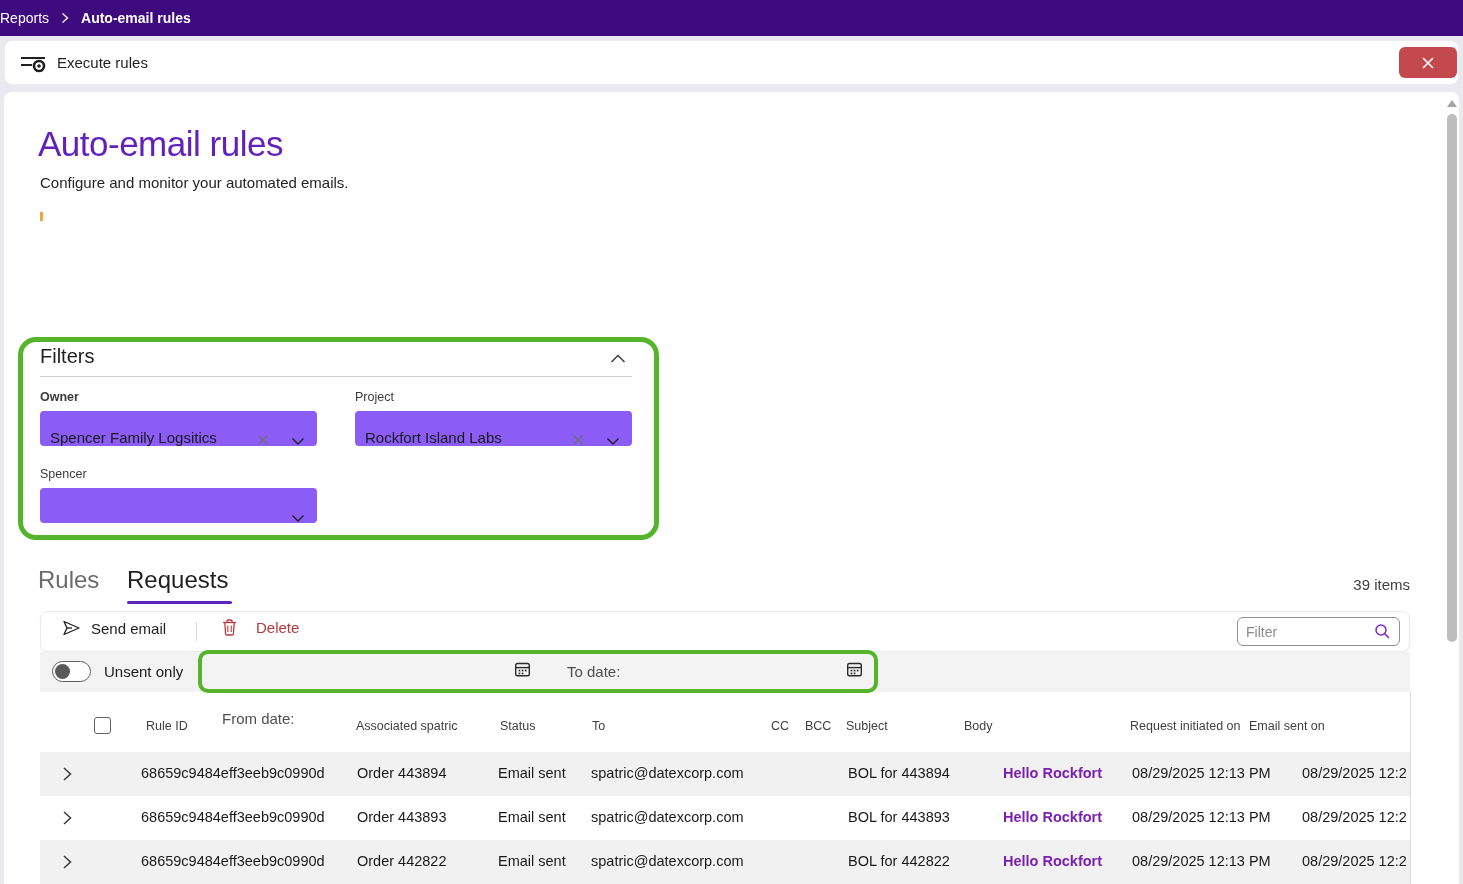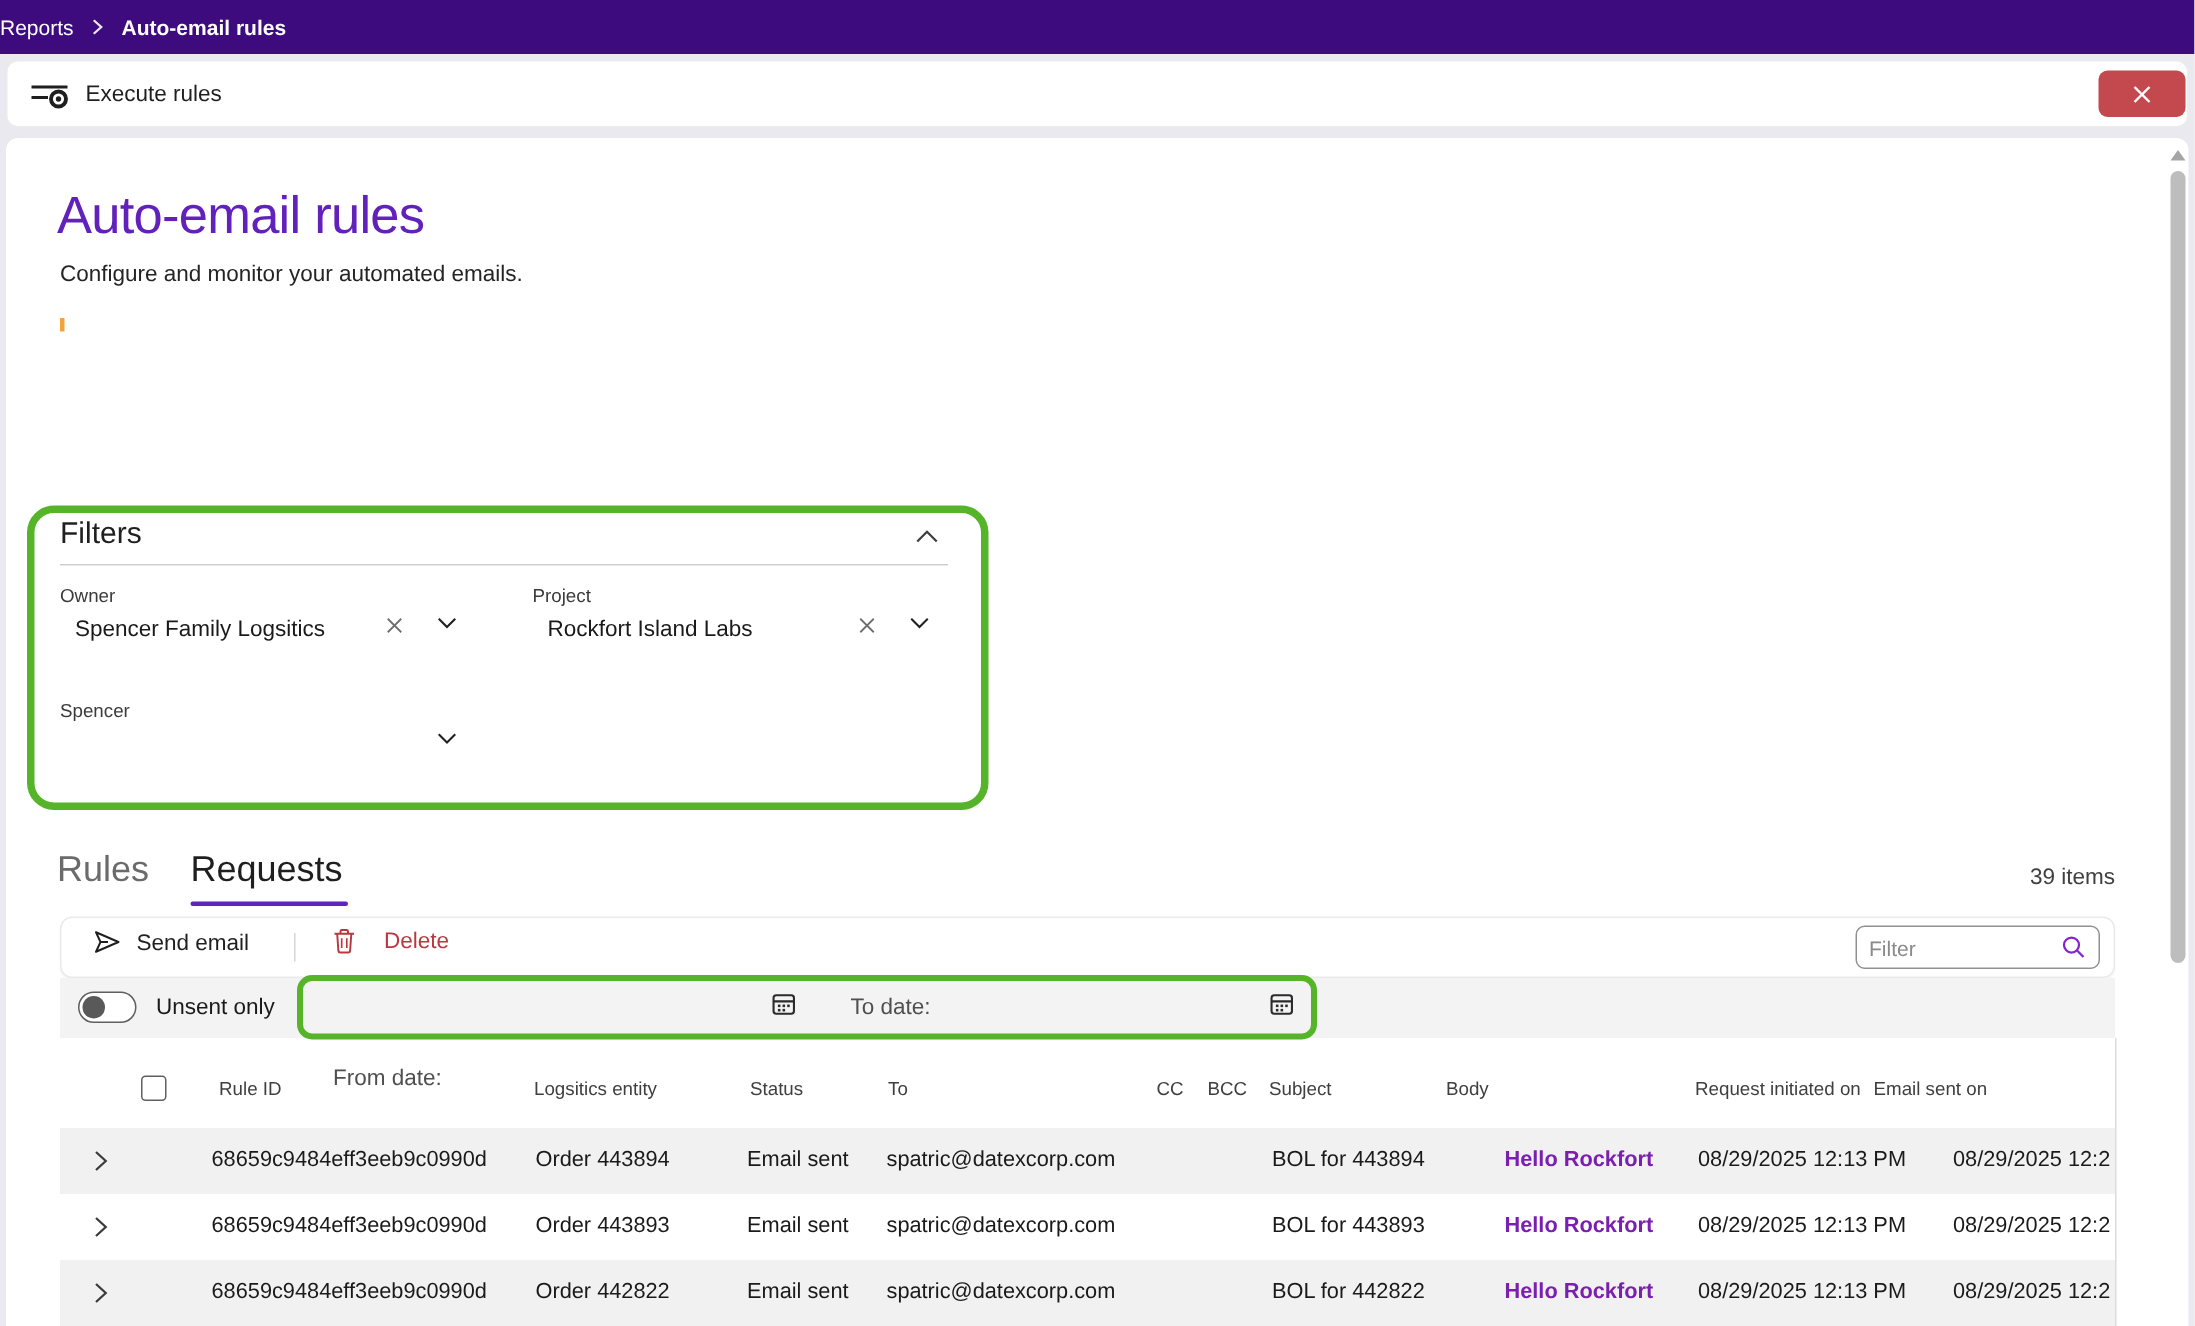--- a/index.html
+++ b/index.html
@@ -41,22 +41,22 @@
   .page-subtitle { position:absolute; left:40px; top:174px; font-size:15px; color:#242424; }
   .orange-tick { position:absolute; left:40px; top:212px; width:3px; height:9px; background:#F2A33C; }
 
   
   .filters-card { position:absolute; left:18px; top:337px; width:641px; height:203px;
                   border:5px solid var(--annotation-green,#55B42A); border-radius:18px; background:#fff; }
   .filters-title { position:absolute; left:40px; top:345px; font-size:20px; color:#1F1F1F; }
   .filters-collapse { position:absolute; left:610px; top:350px; cursor:pointer; }
   .filters-divider { position:absolute; left:40px; top:376px; width:592px; height:1px; background:#CFCFCF; }
   .field-label { position:absolute; font-size:12.5px; color:#3B3B3B; }
-  .select { position:absolute; width:277px; height:35px; background:#ffffff; border-radius:4px;
-            display:flex; align-items:flex-start; padding:0 12px 0 10px; cursor:pointer; }
+  .select { position:absolute; width:277px; height:35px; background:#8b5cf6; border-radius:4px;
+            display:flex; align-items:flex-end; padding:0 12px 0 10px; cursor:pointer; }
   .select .val { font-size:15px; color:#1A1A1A; flex:1 1 auto; white-space:nowrap; overflow:hidden; }
   .select .clear { margin-right:22px; display:flex; cursor:pointer; }
   .select .dd { display:flex; cursor:pointer; }
 
   
   .tab { position:absolute; top:566px; font-size:24px; cursor:pointer; }
   .tab.rules { left:38px; color:#6B6B6B; }
   .tab.requests { left:127px; color:#1F1F1F; }
   .tab-underline { position:absolute; left:127px; top:601px; width:105px; height:3px;
                    background:var(--accent-purple,#5F23BE); border-radius:2px; }
@@ -151,21 +151,21 @@
 
   <section class="filters-card"></section>
   <div class="filters-title">Filters</div>
   <span class="filters-collapse">
     <svg width="16" height="10" viewBox="0 0 16 10">
       <polyline points="1.5,8 8,1.5 14.5,8" fill="none" stroke="#3F3F3F" stroke-width="1.5"></polyline>
     </svg>
   </span>
   <div class="filters-divider"></div>
 
-  <label class="field-label" style="left:40px; top:390px;">Owner</label>
+  <label class="field-label" style="left:40px; top:390px;font-weight:bold;">Owner</label>
   <div class="select" style="left:40px; top:411px;">
     <span class="val">Spencer Family Logsitics</span>
     <span class="clear">
       <svg width="12" height="12" viewBox="0 0 12 12">
         <line x1="1.5" y1="1.5" x2="10.5" y2="10.5" stroke="#6E6E6E" stroke-width="1.2"></line>
         <line x1="10.5" y1="1.5" x2="1.5" y2="10.5" stroke="#6E6E6E" stroke-width="1.2"></line>
       </svg>
     </span>
     <span class="dd">
       <svg width="14" height="9" viewBox="0 0 14 9">
@@ -258,21 +258,21 @@
       <rect x="4.6" y="8.7" width="1.7" height="1.7" fill="#2B2B2B"></rect>
         <rect x="7.7" y="8.7" width="1.7" height="1.7" fill="#2B2B2B"></rect>
         <rect x="10.8" y="8.7" width="1.7" height="1.7" fill="#2B2B2B"></rect>
       <rect x="4.6" y="11.6" width="1.7" height="1.7" fill="#2B2B2B"></rect>
         <rect x="7.7" y="11.6" width="1.7" height="1.7" fill="#2B2B2B"></rect>
     </svg>
   </button>
 
   <div class="checkbox"></div>
   <span class="th" style="left:146px;">Rule ID</span>
-  <span class="th" style="left:356px;">Logsitics entity</span>
+  <span class="th" style="left:356px;">Associated spatric</span>
   <span class="th" style="left:500px;">Status</span>
   <span class="th" style="left:592px;">To</span>
   <span class="th" style="left:771px;">CC</span>
   <span class="th" style="left:805px;">BCC</span>
   <span class="th" style="left:846px;">Subject</span>
   <span class="th" style="left:964px;">Body</span>
   <span class="th" style="left:1130px;">Request initiated on</span>
   <span class="th" style="left:1249px;">Email sent on</span>
 
   <div class="rows">

